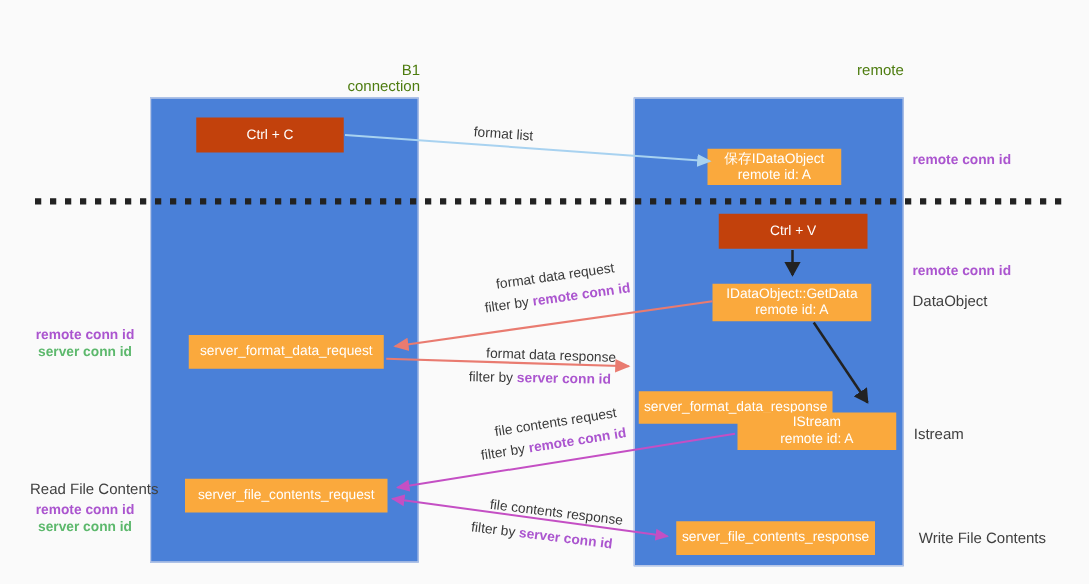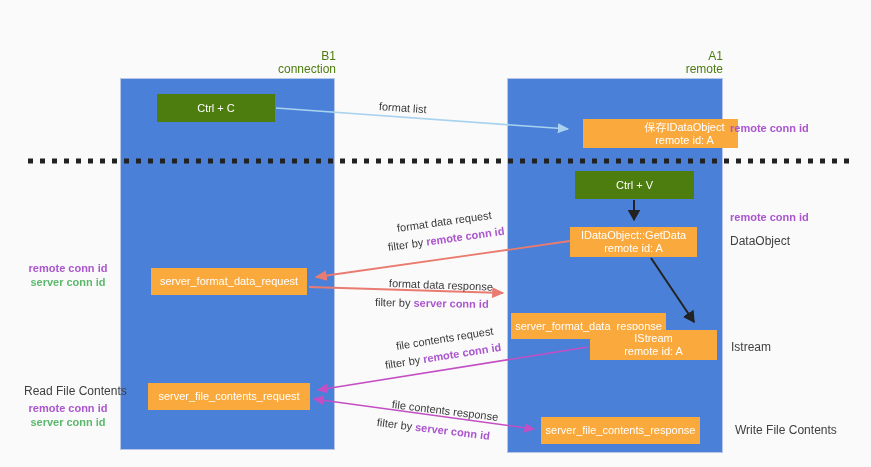--- a/index.html
+++ b/index.html
@@ -11,25 +11,25 @@
   .colhead{position:absolute;width:216px;text-align:right;font-size:12px;line-height:13px;color:#4d7c0f;}
   .colhead-left{left:120px;top:50px;}
   .colhead-right{left:507px;top:50px;}
 
   .column{position:absolute;background:#4a80d8;border:1px solid #b9c7e6;box-sizing:border-box;}
   .column-left{left:120px;top:78px;width:215px;height:372px;}
   .column-right{left:507px;top:78px;width:216px;height:375px;}
 
   .box{position:absolute;display:flex;align-items:center;justify-content:center;
        color:#ffffff;font-size:11px;text-align:center;line-height:13px;z-index:5;}
-  .green{background:#4d7c0f;}
+  .green{background:#c2410c;}
   .orange{background:#faa93d;}
 
   .box-ctrl-c{left:157px;top:94px;width:118px;height:28px;}
-  .box-save{left:583px;top:119px;width:107px;height:29px;padding-left:48px;}
+  .box-save{left:566px;top:119px;width:107px;height:29px;}
   .box-ctrl-v{left:575px;top:171px;width:119px;height:28px;}
   .box-getdata{left:570px;top:227px;width:127px;height:30px;}
   .box-fmt-req{left:151px;top:268px;width:156px;height:27px;}
   .box-fmt-res{left:511px;top:281px;width:155px;height:26px;margin-top:32px;}
   .box-istream{left:590px;top:330px;width:127px;height:30px;}
   .box-file-req{left:148px;top:383px;width:162px;height:27px;}
   .box-file-res{left:541px;top:417px;width:159px;height:27px;}
 
   .overlay{position:absolute;left:0;top:0;width:871px;height:467px;z-index:8;pointer-events:none;}
 
@@ -53,21 +53,20 @@
 <body>
 
 <div class="canvas">
 
 
   <div class="colhead colhead-left">
     <div>B1</div>
     <div>connection</div>
   </div>
   <div class="colhead colhead-right">
-    <div>A1</div>
     <div>remote</div>
   </div>
 
   <div class="column column-left"></div>
   <div class="column column-right"></div>
 
   <div class="box green box-ctrl-c">
     <span>Ctrl + C</span>
   </div>
   <div class="box orange box-save">

